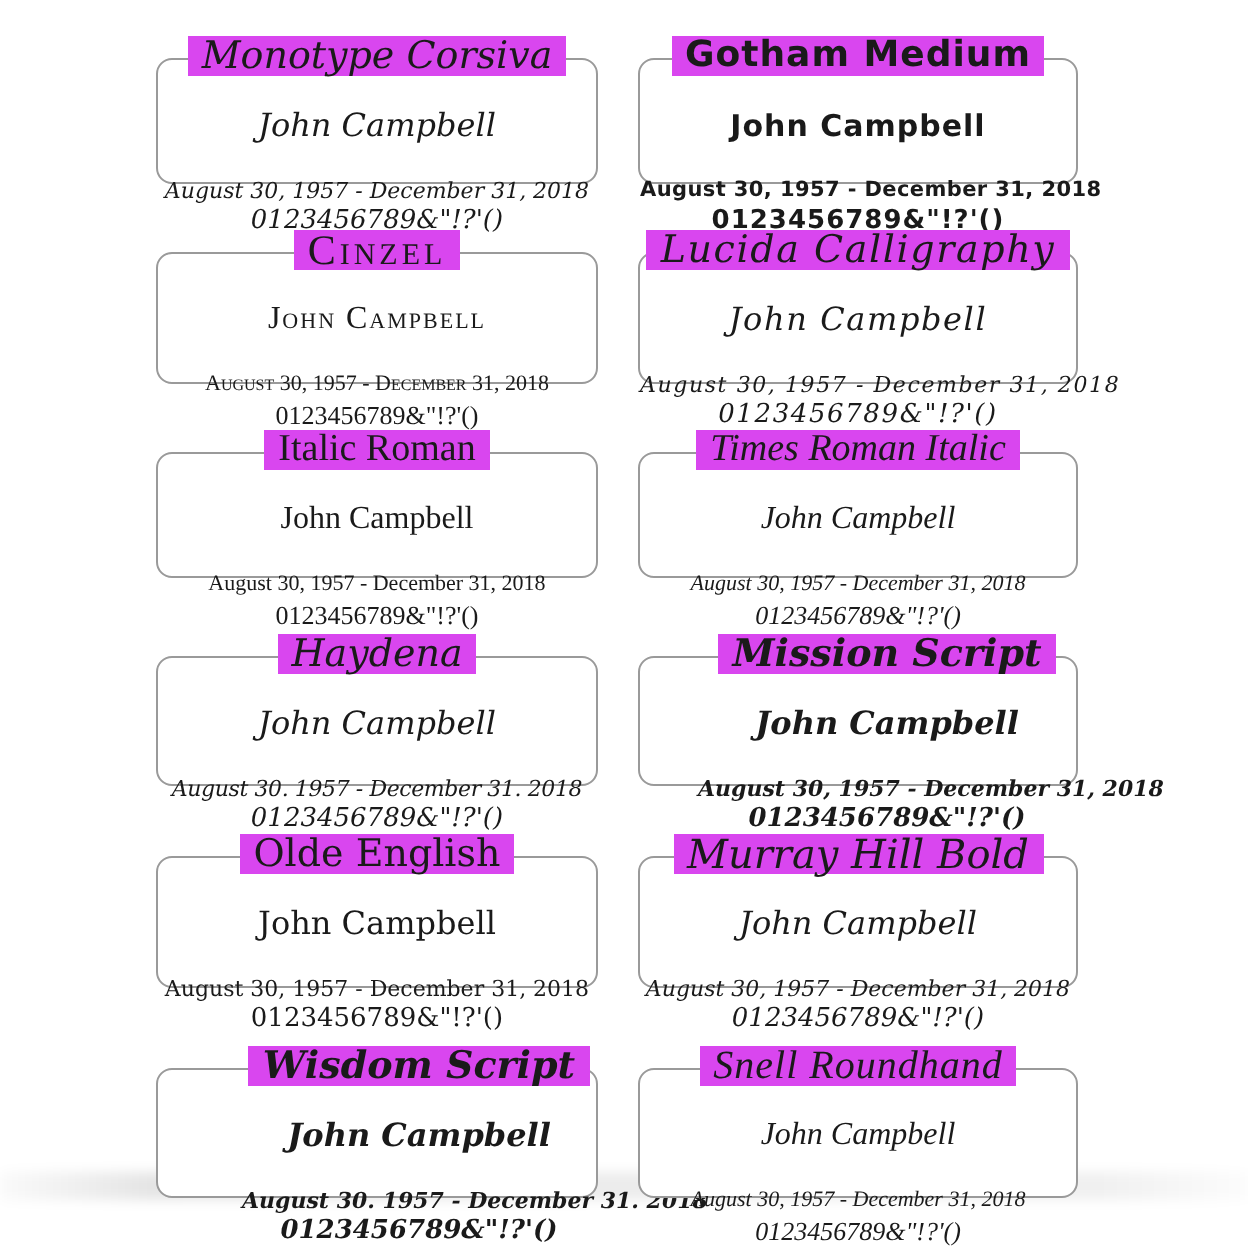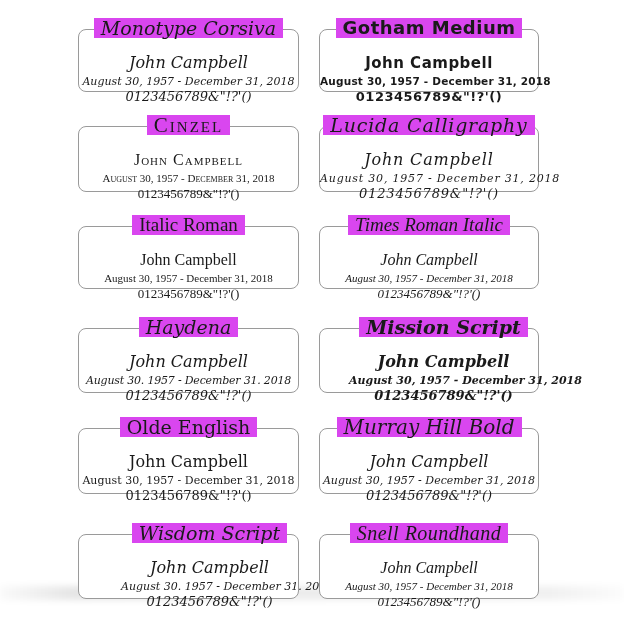--- a/index.html
+++ b/index.html
@@ -21,21 +21,21 @@
   
   .card{
     position:absolute;box-sizing:border-box;z-index:1;
     width:221px;height:64px;background:#ffffff;
     border:1px solid #9a9a9a;border-radius:8px;
     text-align:center;
   }
   .t{line-height:20px;margin-top:-12px;font-size:19px;white-space:nowrap;}
   .t span{background:#d946ef;padding:0 7px;display:inline-block;line-height:20px;}
   .l2{font-size:16px;line-height:18px;margin-top:16px;white-space:nowrap;}
-  .l3{font-size:11px;line-height:13px;margin-top:3px;white-space:nowrap;}
+  .l3{font-size:11px;line-height:13px;margin-top:17px;white-space:nowrap;}
   .l4{font-size:13px;line-height:15px;margin-top:1px;white-space:nowrap;}
 
   
   .c1,.c3,.c5,.c7,.c9,.c11{left:78px;}
   .c2,.c4,.c6,.c8,.c10,.c12{left:319px;width:220px;}
   .c1,.c2{top:29px;height:63px;}
   .c3,.c4{top:126px;height:66px;}
   .c5,.c6{top:226px;height:63px;}
   .c7,.c8{top:328px;height:65px;}
   .c9,.c10{top:428px;height:66px;}
@@ -54,21 +54,21 @@
   .f3 .l4{font-variant:normal;}
   .f4{font-family:"DejaVu Serif",serif;font-style:italic;letter-spacing:.8px;}   
   .f5{font-family:"Liberation Serif",serif;}                                     
   .f6{font-family:"Liberation Serif",serif;font-style:italic;}                   
   .f7{font-family:"DejaVu Serif",serif;font-style:italic;}                       
   .f7 .l3{letter-spacing:-.2px;}
   .f8{font-family:"DejaVu Serif",serif;font-style:italic;font-weight:700;padding-left:29px;}       
   .f9{font-family:"DejaVu Serif",serif;font-weight:400;}                         
   .f10{font-family:"DejaVu Serif",serif;font-style:italic;}                      
   .f10 .t{font-size:20px;}
-  .f11{font-family:"DejaVu Serif",serif;font-style:italic;font-weight:400;padding-left:42px;}      
+  .f11{font-family:"DejaVu Serif",serif;font-style:italic;font-weight:700;padding-left:42px;}      
   .f12{font-family:"Liberation Serif",serif;font-style:italic;}                  
   .f12 .t{font-size:20px;letter-spacing:.5px;}
 </style>
 </head>
 <body>
 
 <div class="stage">
 
   <div class="shade"></div>
 

